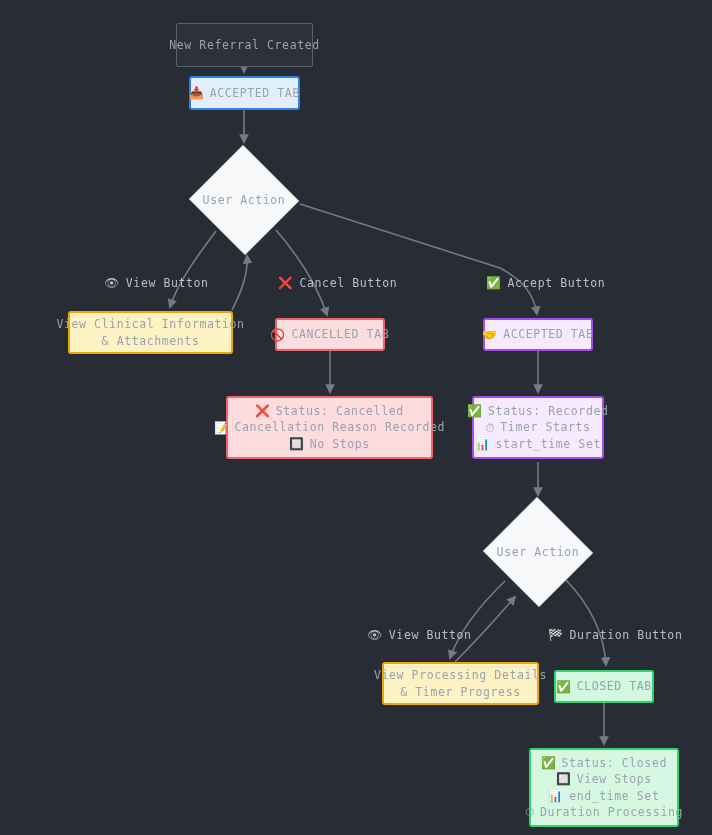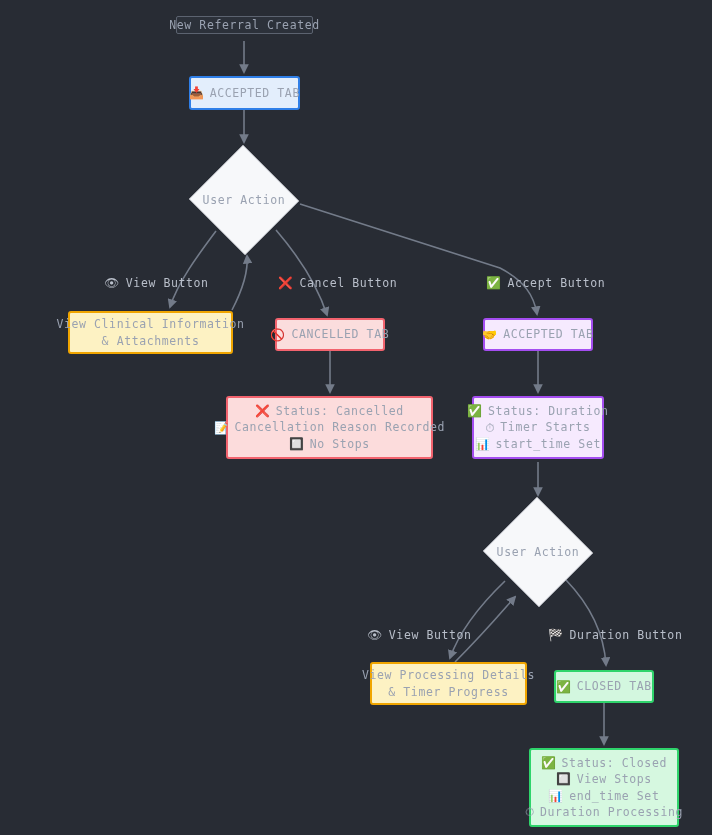--- a/index.html
+++ b/index.html
@@ -162,21 +162,21 @@
       <path d="M 505 581 C 480 605 460 630 450 658"></path>
 
       <path d="M 455 662 C 487 630 505 608 515 597"></path>
 
       <path d="M 566 580 C 590 605 604 632 606 665"></path>
 
       <path d="M 604 703 L 604 744"></path>
     </g>
   </svg>
 
-  <div class="node n-start" style="left:176px; top:16px; width:137px; height:18px;">
+  <div class="node n-start" style="left:176px; top:23px; width:137px; height:44px;">
     <span class="line">New Referral Created</span>
   </div>
 
   <div class="node n-blue" style="left:189px; top:76px; width:111px; height:34px;">
     <div class="row">
       <span class="ico">📥</span>
       <span>ACCEPTED TAB</span>
     </div>
   </div>
 
@@ -228,21 +228,21 @@
     </div>
     <div class="row">
       <span class="ico">🔲</span>
       <span>No Stops</span>
     </div>
   </div>
 
   <div class="node n-purple" style="left:472px; top:396px; width:132px; height:63px;">
     <div class="row">
       <span class="ico">✅</span>
-      <span>Status: Duration</span>
+      <span>Status: Recorded</span>
     </div>
     <div class="row">
       <span class="ico">⏱</span>
       <span>Timer Starts</span>
     </div>
     <div class="row">
       <span class="ico">📊</span>
       <span>start_time Set</span>
     </div>
   </div>
@@ -254,21 +254,21 @@
 
   <div class="edge-label" style="left:367px; top:627px;">
     <span class="ico">👁</span>
     <span>View Button</span>
   </div>
   <div class="edge-label" style="left:548px; top:627px;">
     <span class="ico">🏁</span>
     <span>Duration Button</span>
   </div>
 
-  <div class="node n-yellow" style="left:370px; top:662px; width:157px; height:43px;">
+  <div class="node n-yellow" style="left:382px; top:662px; width:157px; height:43px;">
     <span class="line">View Processing Details</span>
     <span class="line">&amp; Timer Progress</span>
   </div>
 
   <div class="node n-green" style="left:554px; top:670px; width:100px; height:33px;">
     <div class="row">
       <span class="ico">✅</span>
       <span>CLOSED TAB</span>
     </div>
   </div>

